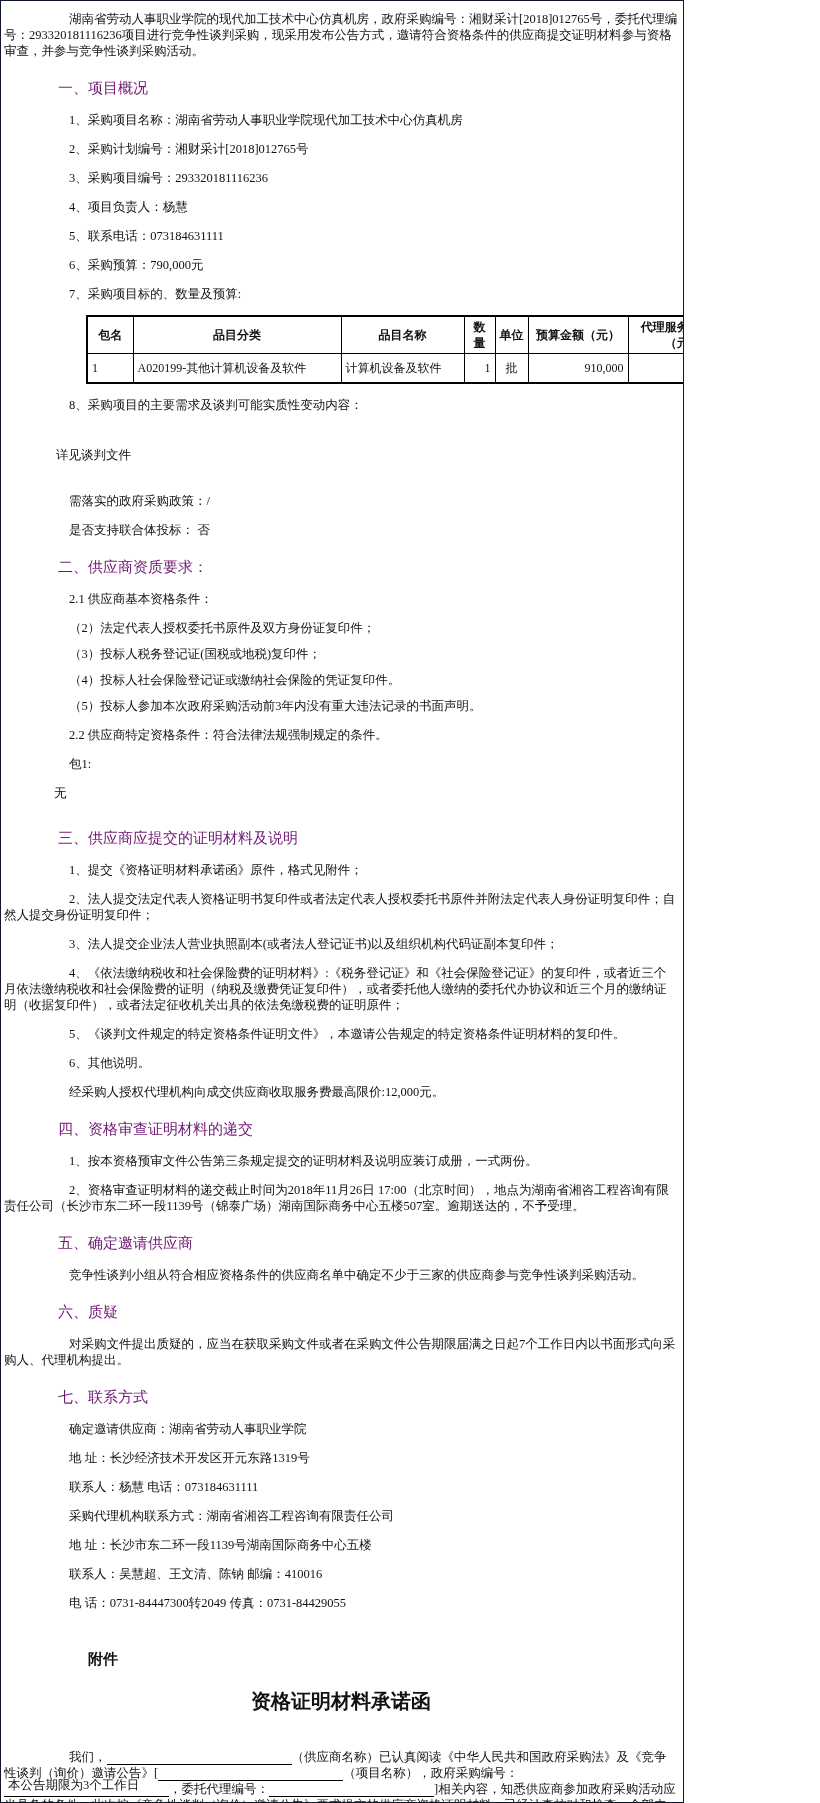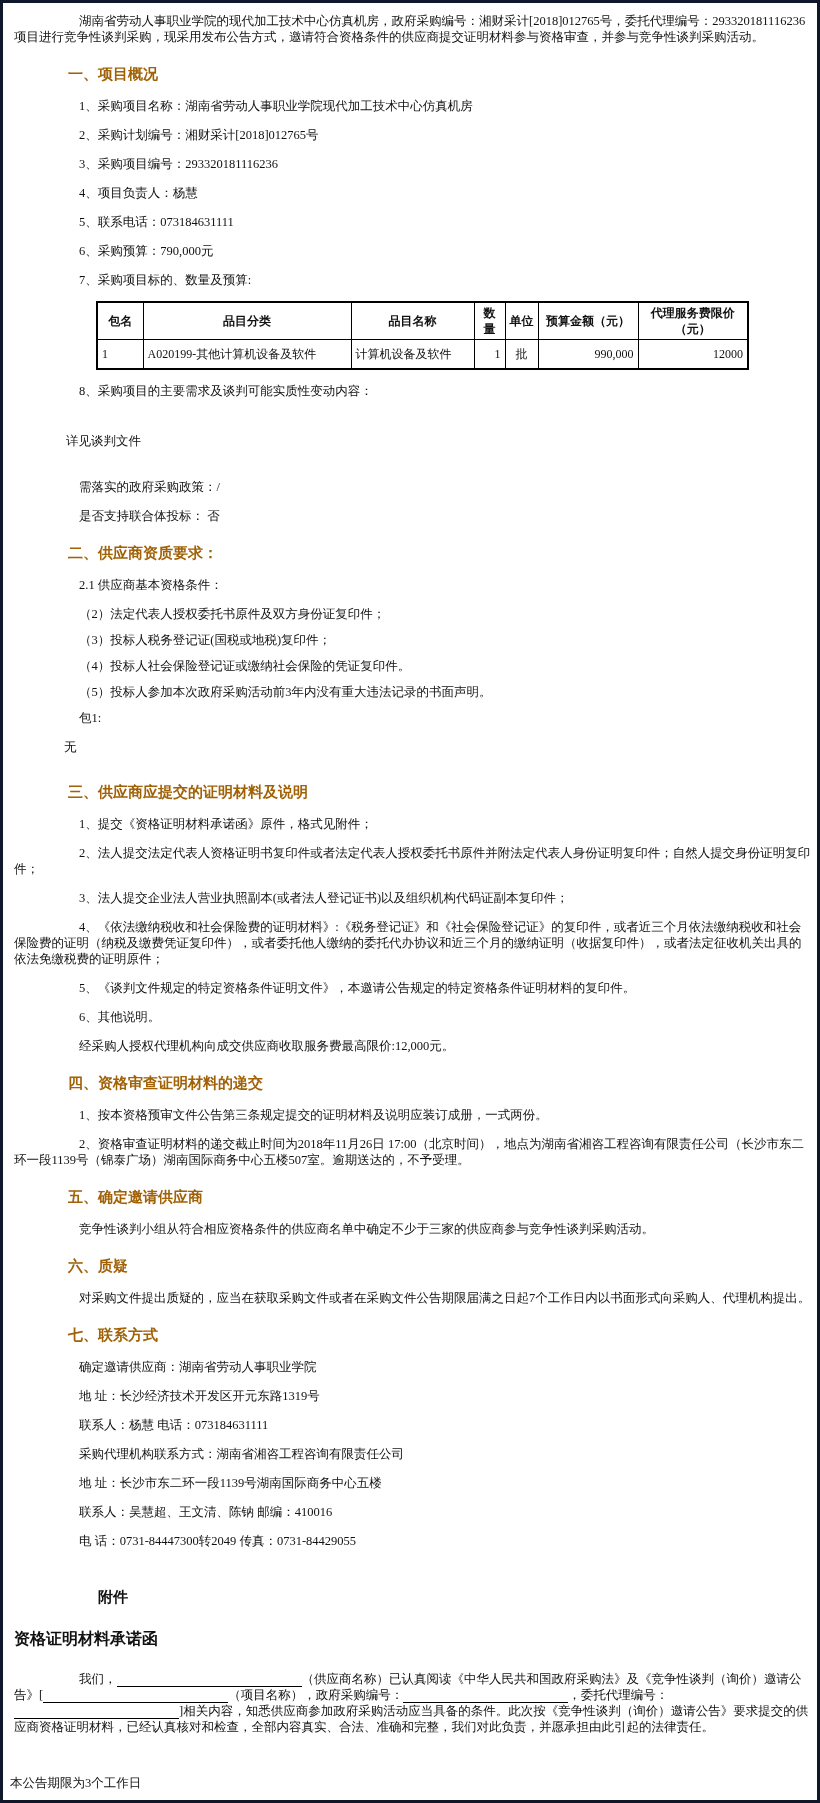--- a/index.html
+++ b/index.html
@@ -1,46 +1,46 @@
 <!DOCTYPE html>
 <html lang="zh"><head>
 <meta charset="utf-8">
 <style>
   html,body{margin:0;padding:0;background:#fff;}
   .page{
-    width:820px;height:1803px;box-sizing:border-box;
-    border:3px solid #0f172a;
-    padding:6px 5px 6px 11px;
+    width:684px;height:1803px;box-sizing:border-box;
+    border:1px solid #0f172a;
+    padding:6px 5px 6px 3px;
     position:relative;overflow:hidden;
     font-family:"Liberation Serif","DejaVu Serif",serif;
     font-size:12.5px;line-height:16px;color:#111;
   }
   p{margin:13px 0;}
   .body{text-indent:65px;}
   .item{text-indent:65px;}
   .sub-item{text-indent:65px;margin:10px 0;}
-  h2.sec{font-size:15px;line-height:19px;font-weight:bold;margin:20px 0 14px 54px;color:#a16207;}
+  h2.sec{font-size:15px;line-height:19px;font-weight:normal;margin:20px 0 14px 54px;color:#701a75;}
   .gap-after{margin-bottom:34px;}
   .mt-lg{margin-top:34px;}
   .mt-md{margin-top:30px;}
   .mt-xs{margin-top:8px;}
   .flush-l{margin-left:52px;text-indent:0;}
   .flush-xl{margin-left:50px;text-indent:0;}
   
   table.items{border-collapse:collapse;margin:12px 0 10px 82px;table-layout:fixed;width:651px;
     font-size:12px;}
   table.items th,table.items td{border:1px solid #000;padding:2px 4px;height:24px;overflow:hidden;}
   table.items{border:2px solid #000;}
   table.items th{font-weight:bold;text-align:center;}
   td.al{text-align:left;} td.ar{text-align:right;} td.ac{text-align:center;}
   col.c-pkg{width:46px;} col.c-cat{width:208px;} col.c-name{width:123px;}
   col.c-qty{width:31px;} col.c-unit{width:33px;} col.c-budget{width:100px;} col.c-fee{width:110px;}
   
   .att-label{font-size:15px;font-weight:bold;margin:40px 0 18px 84px;}
-  .att-title{font-size:16px;font-weight:bold;text-align:left;margin:26px 0 24px 0;}
+  .att-title{font-size:20px;font-weight:bold;text-align:center;margin:26px 0 40px 0;}
   .blank{display:inline-block;border-bottom:1px solid #000;height:13px;vertical-align:bottom;}
   .w185{width:185px;} .w165{width:165px;}
   .footer-note{position:absolute;left:7px;bottom:9px;margin:0;text-indent:0;}
 </style>
 </head>
 <body>
 
 <div class="page">
 
   <p class="body" style="margin-top:4px">湖南省劳动人事职业学院的现代加工技术中心仿真机房，政府采购编号：湘财采计[2018]012765号，委托代理编号：293320181116236项目进行竞争性谈判采购，现采用发布公告方式，邀请符合资格条件的供应商提交证明材料参与资格审查，并参与竞争性谈判采购活动。</p>
@@ -76,40 +76,41 @@
         <th>代理服务费限价（元）</th>
       </tr>
     </thead>
     <tbody>
       <tr>
         <td class="al">1</td>
         <td class="al">A020199-其他计算机设备及软件</td>
         <td class="al">计算机设备及软件</td>
         <td class="ar">1</td>
         <td class="ac">批</td>
-        <td class="ar">990,000</td>
+        <td class="ar">910,000</td>
         <td class="ar">12000</td>
       </tr>
     </tbody>
   </table>
 
   <p class="item">8、采购项目的主要需求及谈判可能实质性变动内容：</p>
 
   <p class="flush-l mt-lg">详见谈判文件</p>
 
   <p class="item mt-md">需落实的政府采购政策：/</p>
   <p class="item mt-xs">是否支持联合体投标： 否</p>
 
   <h2 class="sec gap-after">二、供应商资质要求：</h2>
 
   <p class="item">2.1 供应商基本资格条件：</p>
   <p class="sub-item">（2）法定代表人授权委托书原件及双方身份证复印件；</p>
   <p class="sub-item">（3）投标人税务登记证(国税或地税)复印件；</p>
   <p class="sub-item">（4）投标人社会保险登记证或缴纳社会保险的凭证复印件。</p>
   <p class="sub-item">（5）投标人参加本次政府采购活动前3年内没有重大违法记录的书面声明。</p>
+  <p class="item">2.2 供应商特定资格条件：符合法律法规强制规定的条件。</p>
   <p class="item mt-xs">包1:</p>
   <p class="flush-xl mt-xs">无</p>
 
   <h2 class="sec gap-after" style="margin-top:28px">三、供应商应提交的证明材料及说明</h2>
 
   <p class="item">1、提交《资格证明材料承诺函》原件，格式见附件；</p>
   <p class="item">2、法人提交法定代表人资格证明书复印件或者法定代表人授权委托书原件并附法定代表人身份证明复印件；自然人提交身份证明复印件；</p>
   <p class="item">3、法人提交企业法人营业执照副本(或者法人登记证书)以及组织机构代码证副本复印件；</p>
   <p class="item">4、《依法缴纳税收和社会保险费的证明材料》:《税务登记证》和《社会保险登记证》的复印件，或者近三个月依法缴纳税收和社会保险费的证明（纳税及缴费凭证复印件），或者委托他人缴纳的委托代办协议和近三个月的缴纳证明（收据复印件），或者法定征收机关出具的依法免缴税费的证明原件；</p>
   <p class="item">5、《谈判文件规定的特定资格条件证明文件》，本邀请公告规定的特定资格条件证明材料的复印件。</p>

